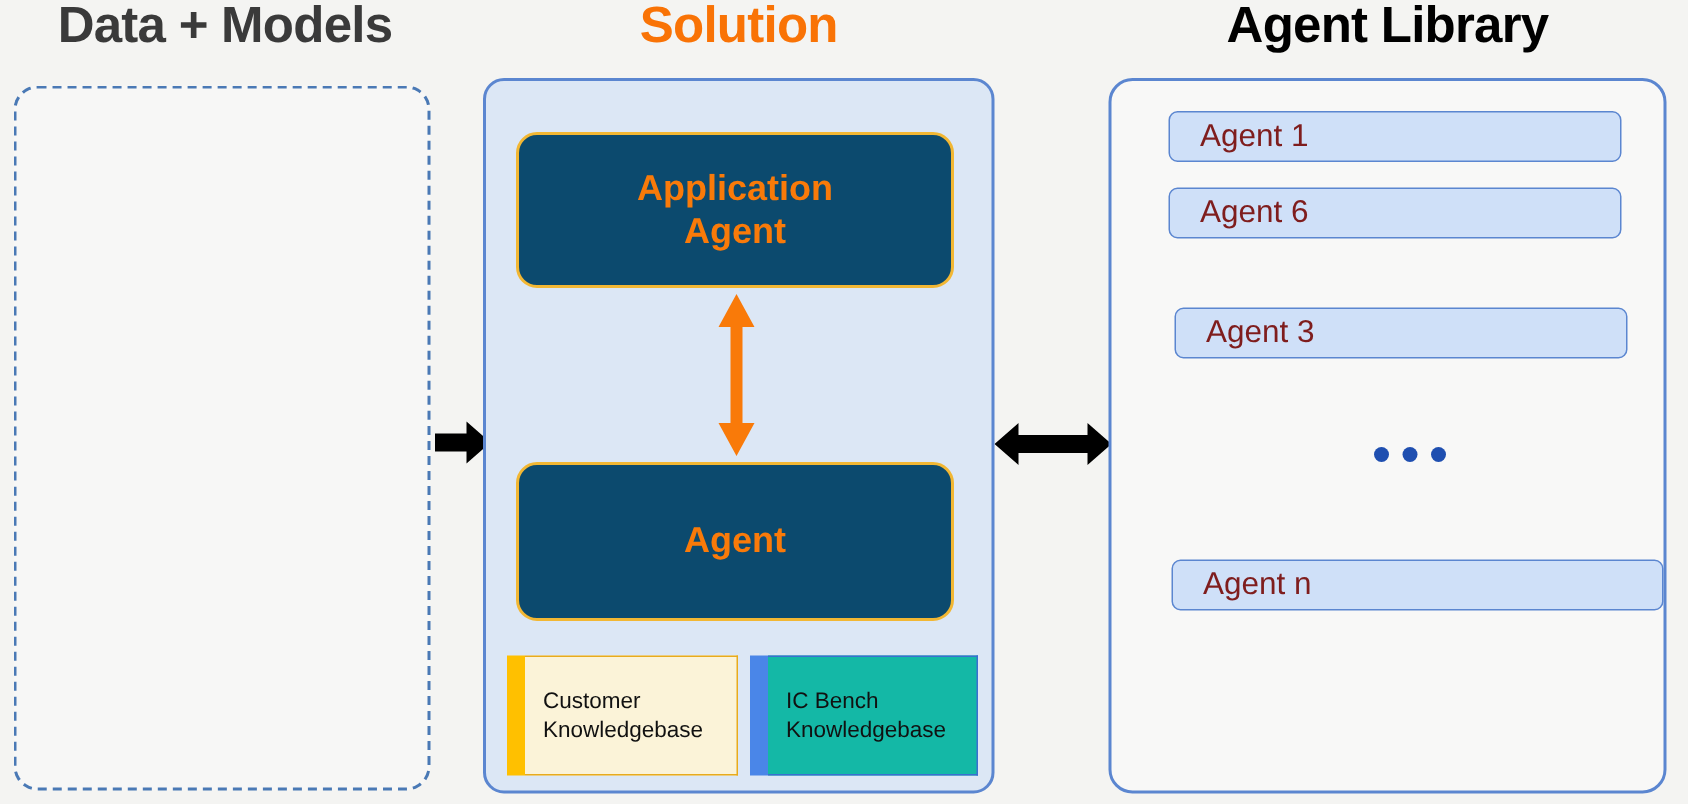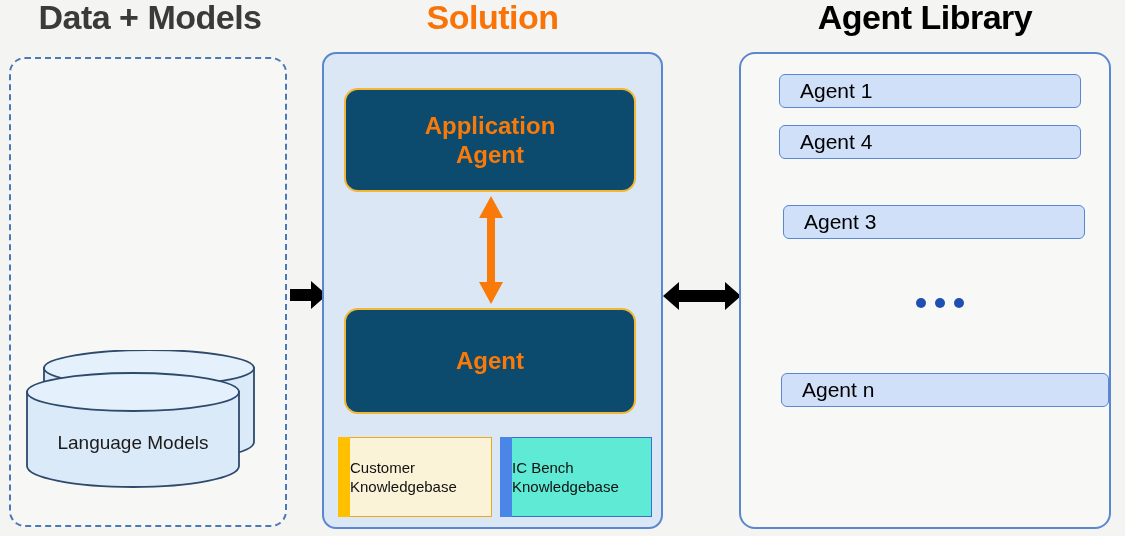--- a/index.html
+++ b/index.html
@@ -110,44 +110,45 @@
     align-items: center;
     height: 80px;
   }
   .kb-bar { width: 12px; height: 100%; flex: 0 0 12px; }
   .kb-body {
     flex: 1;
     height: 100%;
     box-sizing: border-box;
     display: flex;
     align-items: center;
+    padding-left: 12px;
     font-size: 15px;
     color: #111111;
     line-height: 1.28;
   }
   #kb-customer { left: 338px; top: 437px; width: 154px; }
   #kb-customer .kb-bar  { background: #ffc000; }
   #kb-customer .kb-body { background: #fbf3d8; border: 1.6px solid #e8ab1d; border-left: none; }
 
   #kb-icbench { left: 500px; top: 437px; width: 152px; }
   #kb-icbench .kb-bar  { background: #4a86e8; }
-  #kb-icbench .kb-body { background: #5eead4; border: 1.6px solid #3a6fd0; border-left: none; }
+  #kb-icbench .kb-body { background: #14b8a6; border: 1.6px solid #3a6fd0; border-left: none; }
 
   
   .agent-item {
     position: absolute;
     box-sizing: border-box;
     background: #cfe0f8;
     border: 1.8px solid #5b86d0;
     border-radius: 6px;
     display: flex;
     align-items: center;
     padding-left: 20px;
     font-size: 21px;
-    color: #000000;
+    color: #7f1d1d;
     height: 34px;
   }
 
   
   #agent-ellipsis {
     position: absolute;
     left: 916px; top: 298px;
     display: flex;
     gap: 9px;
   }
@@ -168,31 +169,20 @@
 
   <div class="col-title" id="title-data">Data + Models</div>
 
   <div class="col-title" id="title-solution">Solution</div>
 
   <div class="col-title" id="title-library">Agent Library</div>
 
   <div id="panel-data"></div>
 
 
-  <div class="cyl-wrap" id="cyl-language-models" style="left:22px; top:350px; width:255px; height:145px;">
-    <svg width="255" height="145" viewBox="0 0 255 145">
-
-      <path d="M22,18 L22,92 A105,20 0 0 0 232,92 L232,18 Z" fill="#dbeaf8" stroke="#2e4a6b" stroke-width="1.8"></path>
-      <ellipse cx="127" cy="18" rx="105" ry="18" fill="#e4f0fb" stroke="#2e4a6b" stroke-width="1.8"></ellipse>
-
-      <path d="M5,42 L5,116 A106,21 0 0 0 217,116 L217,42 Z" fill="#dbeaf8" stroke="#2e4a6b" stroke-width="1.8"></path>
-      <ellipse cx="111" cy="42" rx="106" ry="19" fill="#e4f0fb" stroke="#2e4a6b" stroke-width="1.8"></ellipse>
-    </svg>
-    <div class="cyl-label" style="top:82px; width:222px;">Language Models</div>
-  </div>
 
   <svg class="arrow-svg" style="left:290px; top:275px;" width="38" height="40" viewBox="0 0 38 40">
     <path d="M0,14 L21,14 L21,6 L37,20 L21,34 L21,26 L0,26 Z" fill="#000000"></path>
   </svg>
 
   <div id="panel-solution"></div>
 
   <div class="agent-box" id="box-application-agent">
     <span>
       <span>Application</span><br>
@@ -234,21 +224,21 @@
     <path d="M0,19 L16,5 L16,13 L62,13 L62,5 L78,19 L62,33 L62,25 L16,25 L16,33 Z" fill="#000000"></path>
   </svg>
 
   <div id="panel-library"></div>
 
   <div class="agent-item" style="left:779px; top:74px; width:302px;">
     <span>Agent 1</span>
   </div>
 
   <div class="agent-item" style="left:779px; top:125px; width:302px;">
-    <span>Agent 4</span>
+    <span>Agent 6</span>
   </div>
 
   <div class="agent-item" style="left:783px; top:176px; width:302px;margin-top:29px;">
     <span>Agent 3</span>
   </div>
 
   <div id="agent-ellipsis">
     <span></span>
     <span></span>
     <span></span>

